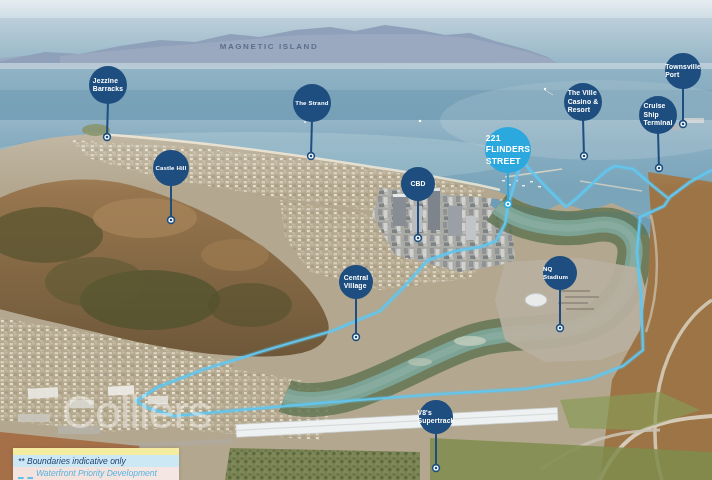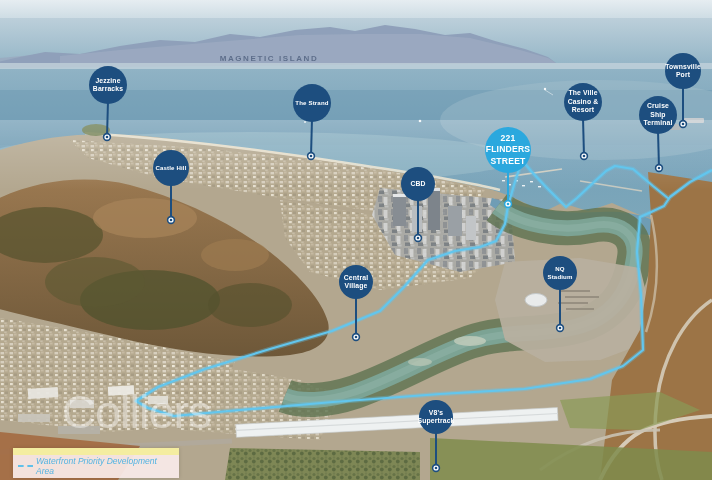--- a/index.html
+++ b/index.html
@@ -1,23 +1,23 @@
 <!DOCTYPE html>
 <html><head>
 <meta charset="utf-8">
 <style>
   html,body{margin:0;padding:0;}
   body{width:712px;height:480px;overflow:hidden;font-family:"Liberation Sans",sans-serif;background:#7ea6bc;}
   #stage{position:relative;width:712px;height:480px;overflow:hidden;}
   #photo{position:absolute;left:0;top:0;z-index:0;}
   #overlay{position:absolute;left:0;top:0;z-index:2;}
   .island-label{position:absolute;left:214px;top:42px;width:110px;text-align:center;z-index:1;
-    font-size:8px;font-weight:700;letter-spacing:1.6px;color:rgba(43,62,94,.55);white-space:nowrap;margin-top:12px;}
+    font-size:8px;font-weight:700;letter-spacing:1.6px;color:rgba(43,62,94,.55);white-space:nowrap;}
   .pin{position:absolute;z-index:3;border-radius:50%;display:flex;align-items:center;justify-content:center;
-    text-align:center;color:#fff;white-space:pre-line;line-height:1.25;font-size:6.8px;font-weight:700;
+    color:#fff;white-space:pre-line;line-height:1.25;font-size:6.8px;font-weight:700;
     letter-spacing:.15px;box-sizing:border-box;}
   .pin.navy{background:#1d4e7f;}
   .pin.light{background:#2ba8de;font-size:8.6px;line-height:1.3;letter-spacing:.2px;}
   .pin.tight{font-size:6.1px;}
   .watermark{position:absolute;left:14px;top:384px;z-index:4;font-size:47px;font-weight:500;
     letter-spacing:-1px;color:rgba(255,255,255,.42);margin-left:48px;}
   .legend{position:absolute;left:13px;top:448px;width:166px;z-index:5;font-style:italic;
     box-shadow:0 0 4px rgba(0,0,0,.15);}
   .legend-top-bar{height:7px;background:#f4eda0;}
   .legend-row1{background:#cde8f5;color:#1c3e6e;font-size:8.5px;padding:1px 3px 1px 5px;line-height:10px;}
@@ -227,20 +227,23 @@
         <circle cx="436" cy="468" r="4.2" fill="#1d4e7f"></circle>
         <circle cx="436" cy="468" r="2.6" fill="#ffffff"></circle>
         <circle cx="436" cy="468" r="1.3" fill="#1d4e7f"></circle>
       </g>
   </svg>
 
   <div class="watermark">Colliers</div>
 
   <div class="legend">
     <div class="legend-top-bar"></div>
+    <div class="legend-row1">
+      <span>** Boundaries indicative only</span>
+    </div>
     <div class="legend-row2">
       <span class="dash-swatch"></span>
       <span>Waterfront Priority Development Area</span>
     </div>
   </div>
 
 <div class="pin navy" style="left: 89px; top: 66px; height: 38px; width: 38px;"><span>Jezzine
 Barracks</span></div>
     <div class="pin navy tight" style="left: 293px; top: 84px; height: 38px; width: 38px;"><span>The Strand</span></div>
     <div class="pin navy tight" style="left: 153px; top: 150px; height: 36px; width: 36px;"><span>Castle Hill</span></div>

